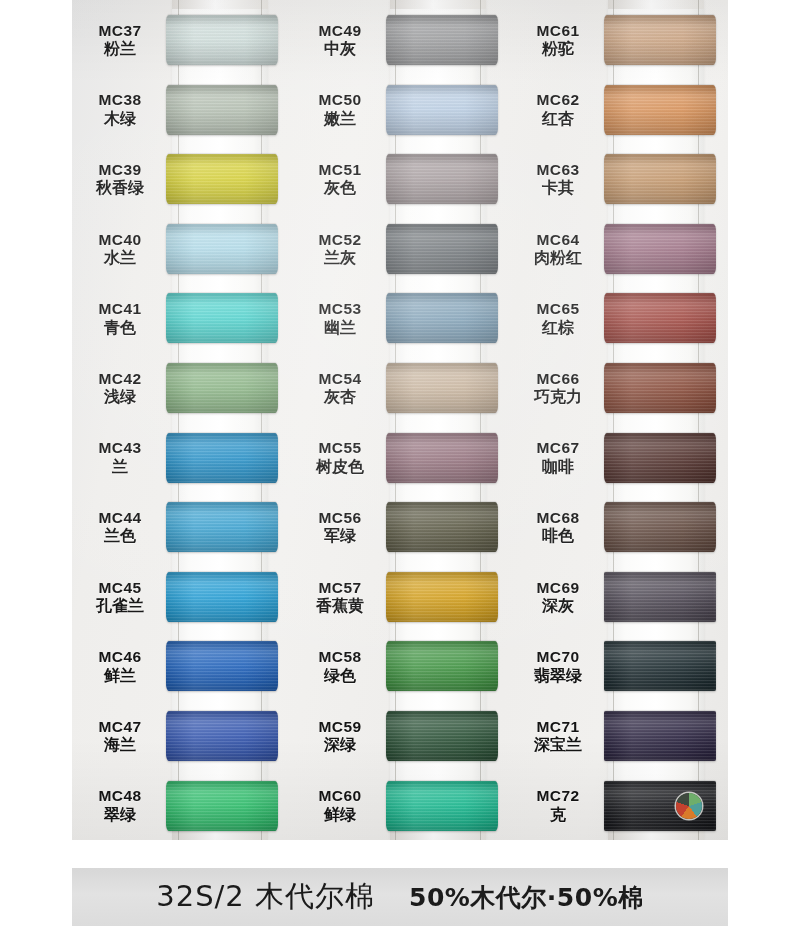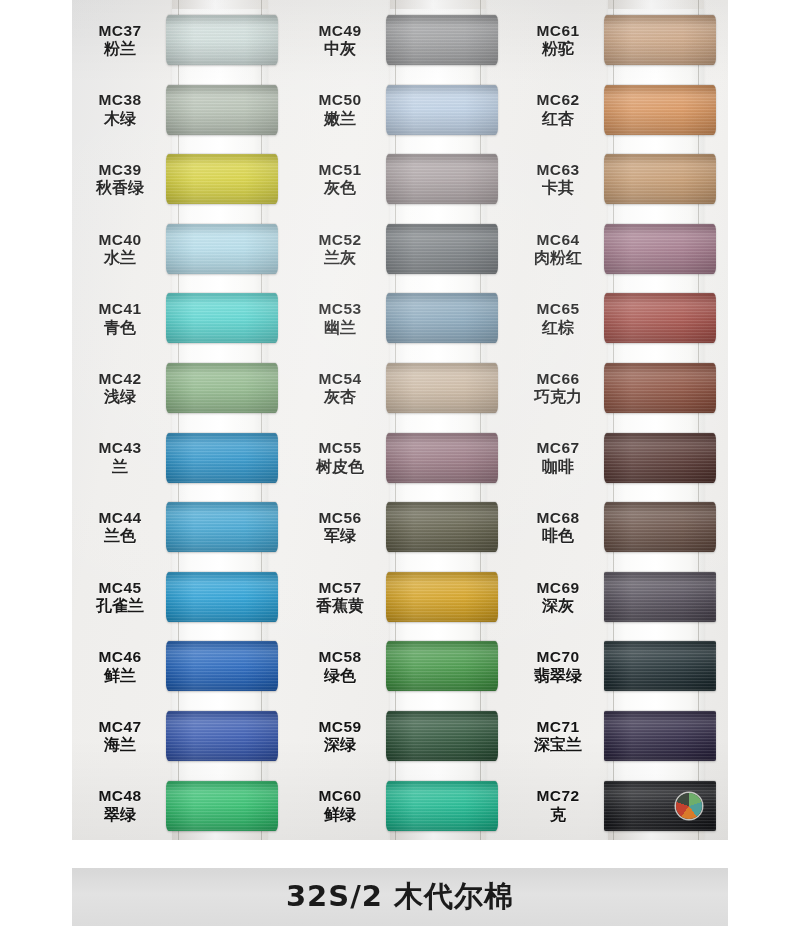--- a/index.html
+++ b/index.html
@@ -123,21 +123,21 @@
   }
 
   
   #caption-banner{
     position:absolute; left:72px; top:868px; width:656px; height:58px;
     background:linear-gradient(180deg,#d7d7d7 0%,#e2e2e2 45%,#dcdcdc 100%);
     display:flex; align-items:center; justify-content:center; gap:34px;
     overflow:hidden;
   }
   #caption-banner .cap-main{
-    font-size:29px; font-weight:bold; color:#1b1b1b;
+    font-size:29px; font-weight:normal; color:#1b1b1b;
     font-family:"DejaVu Sans","Liberation Sans",sans-serif;
     letter-spacing:1px;
   }
   #caption-banner .cap-sub{
     font-size:25px; font-weight:bold; color:#1b1b1b;
     font-family:"DejaVu Sans","Liberation Sans",sans-serif;
     letter-spacing:.5px;
   }
 </style>
 </head>
@@ -432,13 +432,14 @@
         <div class="skein fuzzy" style="background: rgb(21, 22, 26);">
           <span class="halo"></span>
           <span class="logo-dot" style="background: conic-gradient(rgb(111, 174, 107) 0deg, rgb(111, 174, 107) 72deg, rgb(79, 159, 154) 72deg, rgb(79, 159, 154) 144deg, rgb(217, 123, 42) 144deg, rgb(217, 123, 42) 216deg, rgb(196, 66, 47) 216deg, rgb(196, 66, 47) 288deg, rgb(63, 74, 63) 288deg, rgb(63, 74, 63) 360deg);"></span>
         </div>
       </div>
     </div>
 </div>
 
 <div id="caption-banner">
   <span class="cap-main">32S/2 木代尔棉</span>
+  <span class="cap-sub">50%木代尔·50%棉</span>
 </div>
 
 </body></html>

